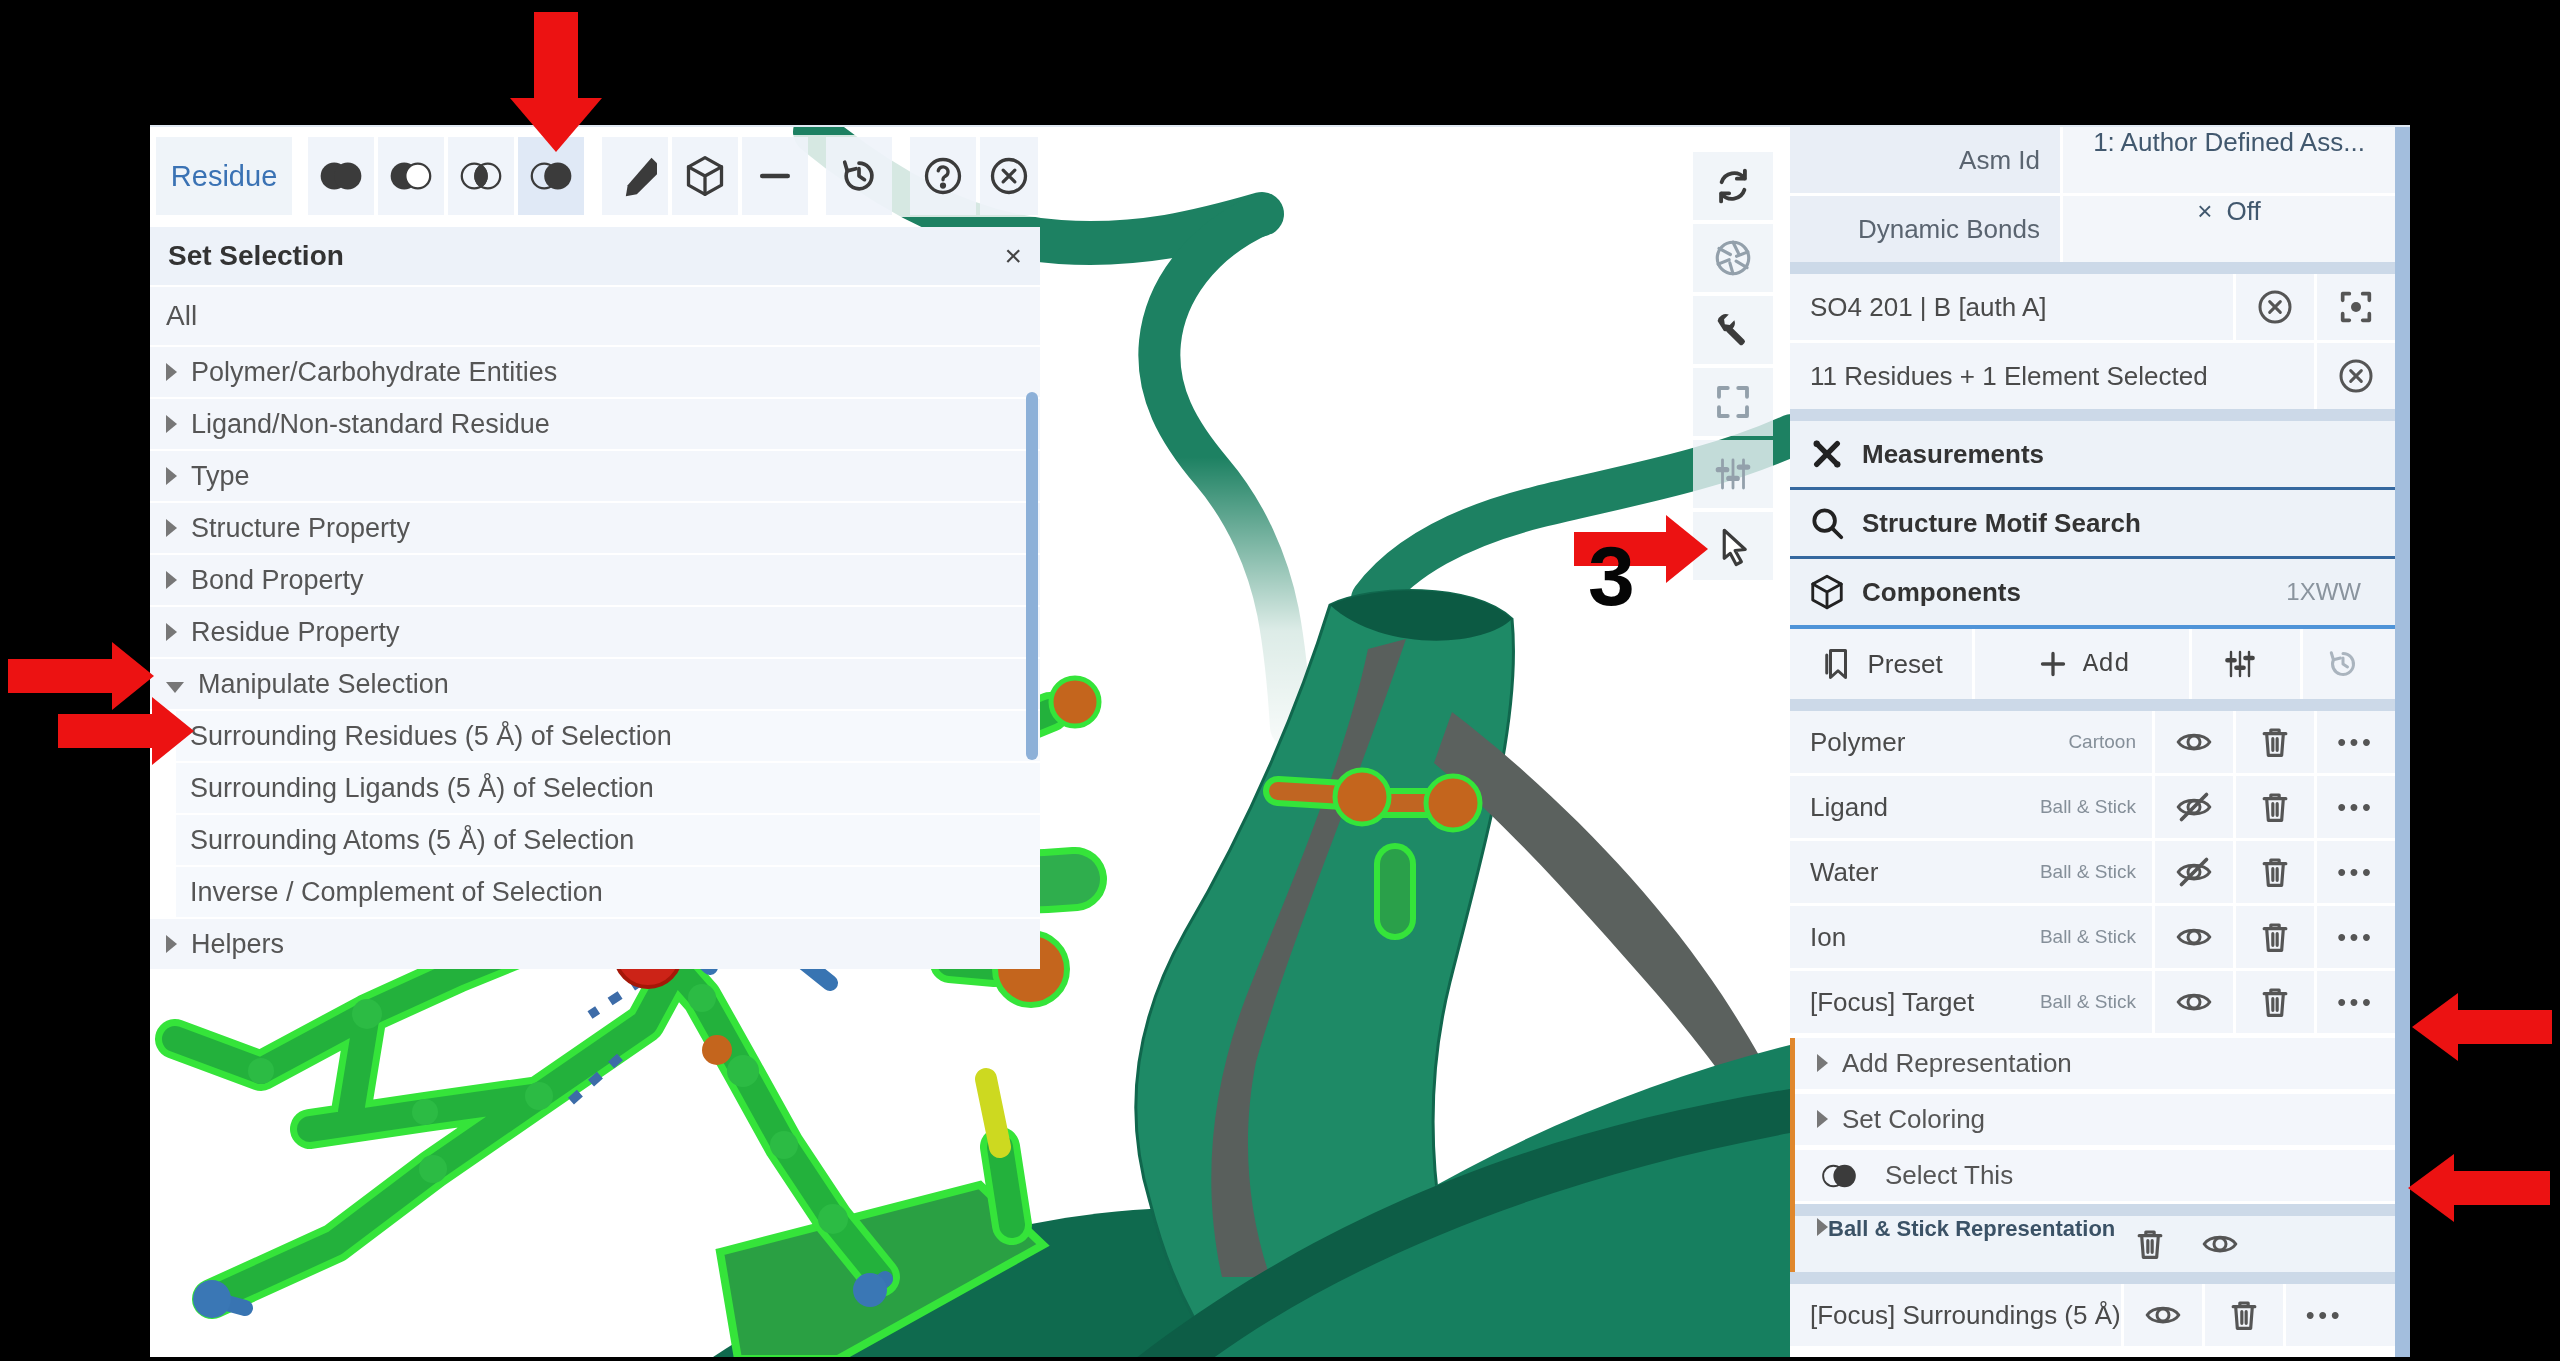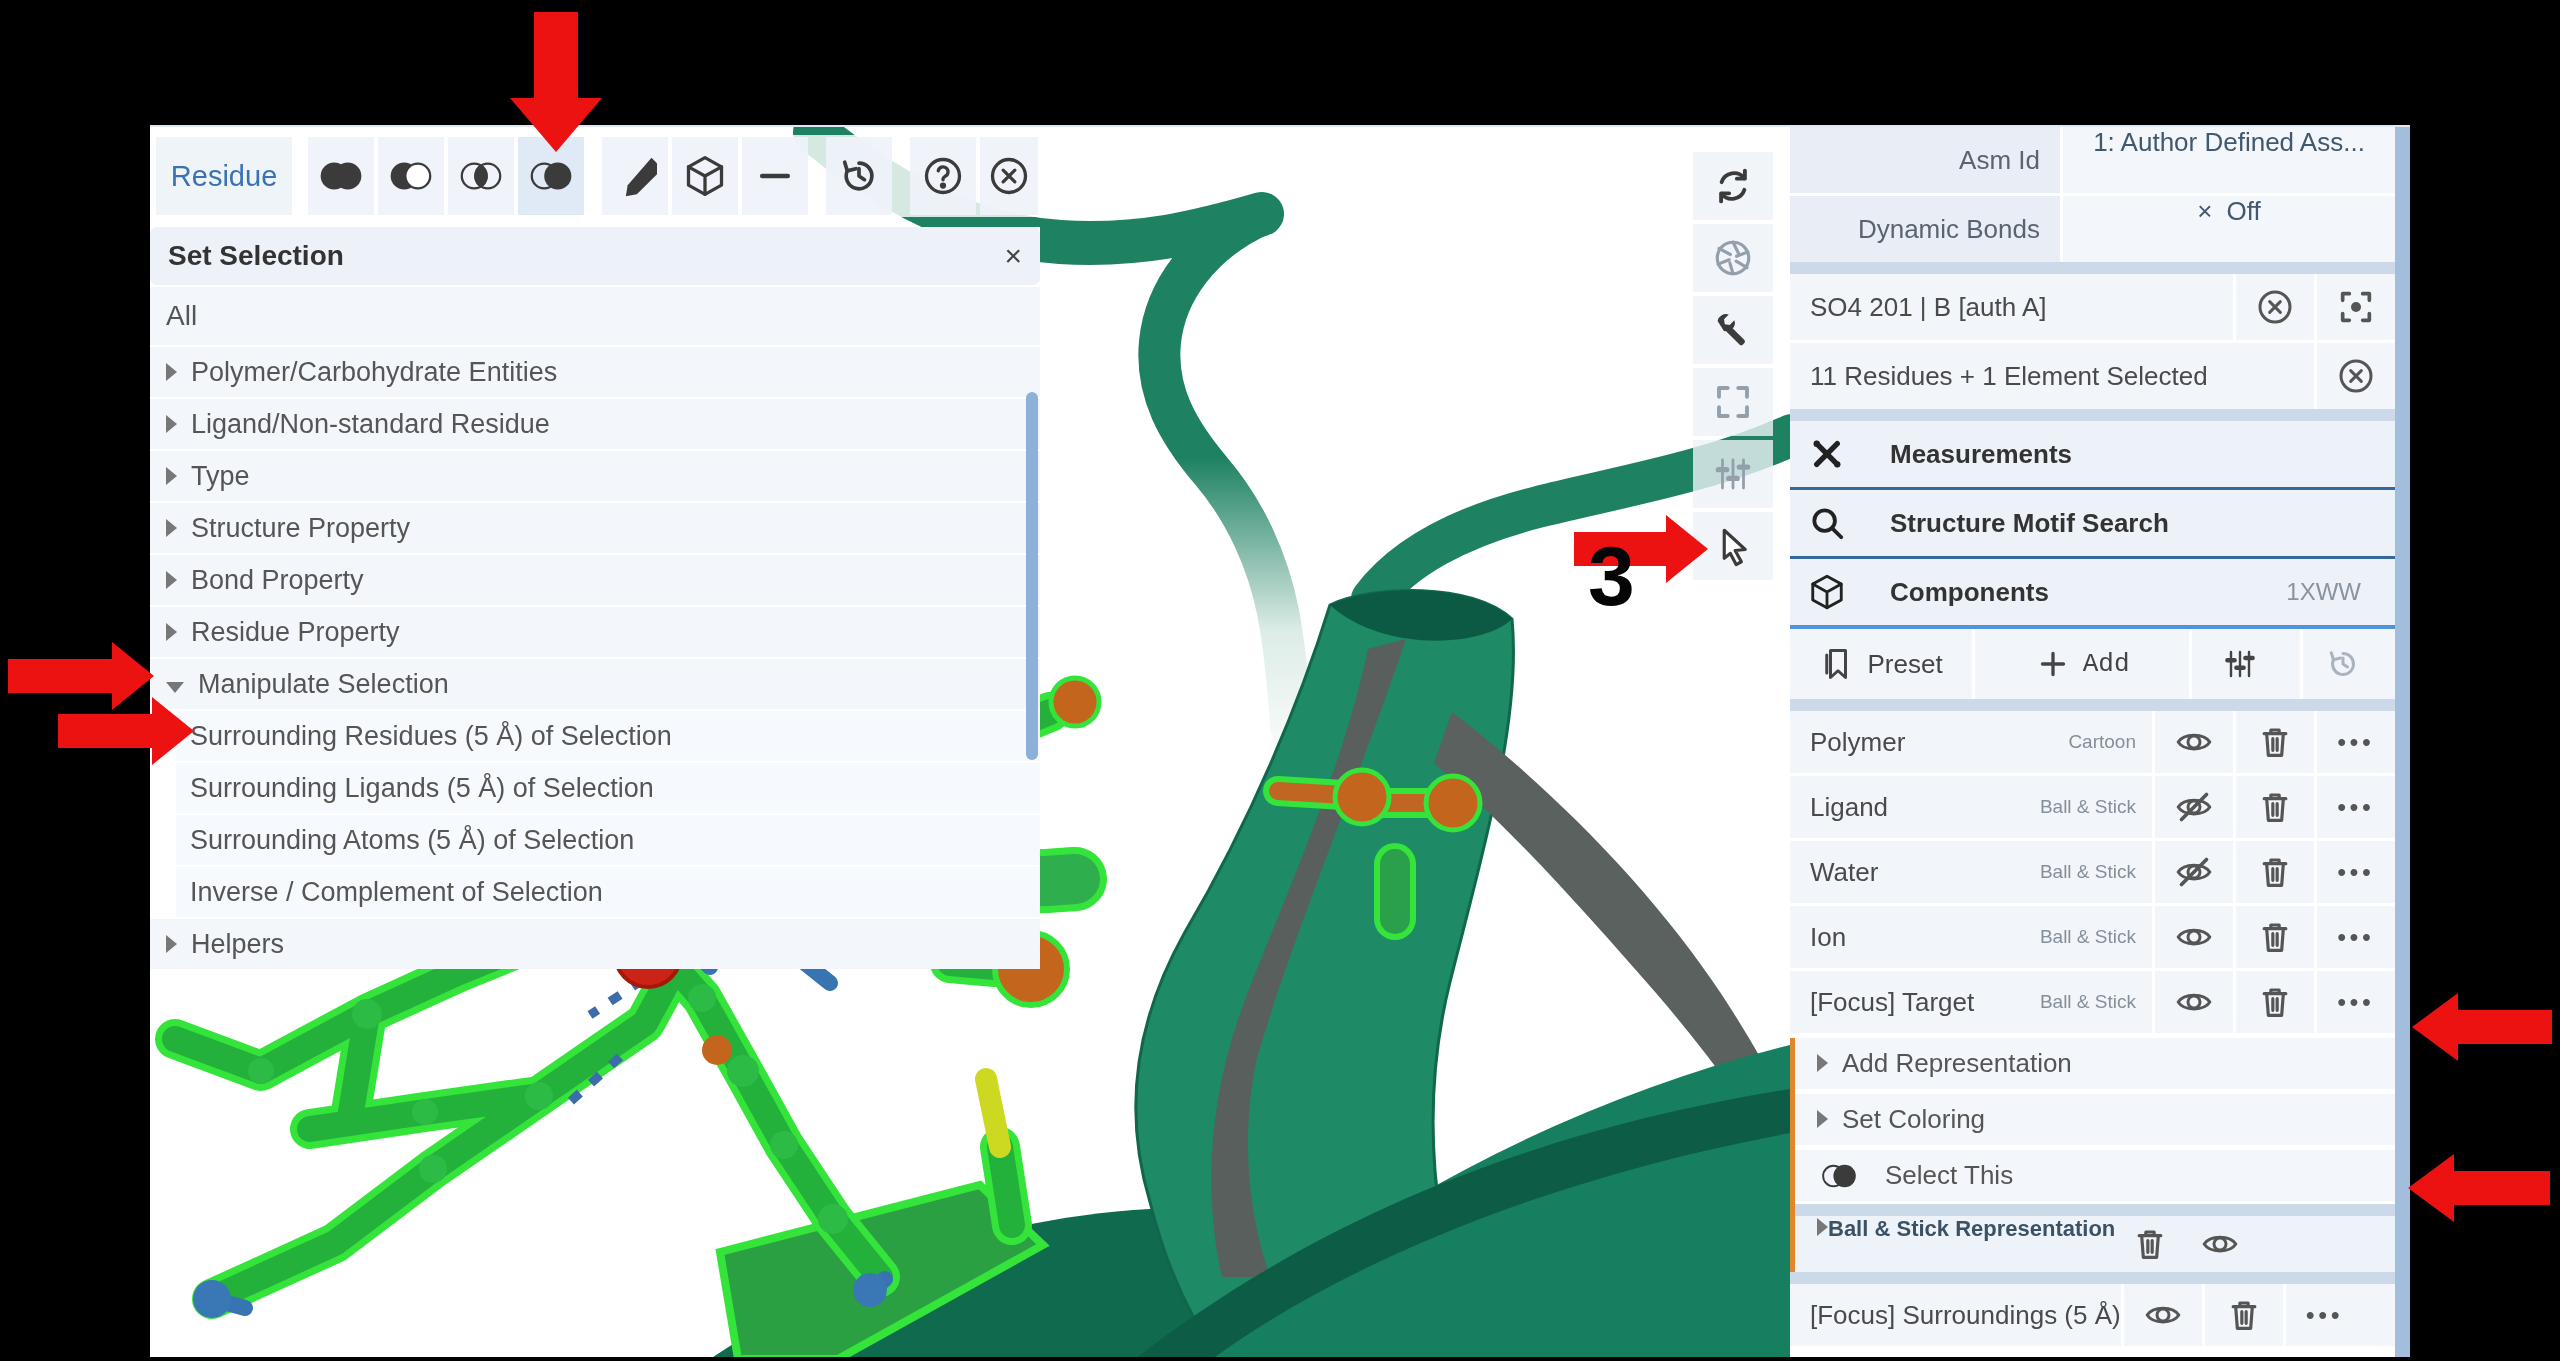--- a/index.html
+++ b/index.html
@@ -18,21 +18,21 @@
   .tb-btn{width:68px;margin:2px;background:rgba(238,243,249,.9);display:flex;align-items:center;
           justify-content:center;color:#3b3b3b;}
   .tb-btn.active{background:rgba(222,232,245,.95);}
   .tb-btn.last{width:60px;}
   .tb-sp{width:14px;}
   .tb-btn .ic{width:44px;height:44px;}
   .tb-btn .venn{width:52px;height:34px;}
 
   .sel-menu{margin-top:10px;background:#fff;position:relative;}
   .menu-header{height:58px;background:#edf2f9;display:flex;align-items:center;
-               font-size:28px;font-weight:bold;color:#333;padding:0 18px;border-radius:7px;}
+               font-size:28px;font-weight:bold;color:#333;padding:0 18px;}
   .menu-header .grow{flex:1;}
   .menu-close{color:#444;font-size:30px;font-weight:normal;}
   .m-row{height:50px;margin-top:2px;background:#f3f6fb;display:flex;align-items:center;
          font-size:27px;color:#555;padding-left:16px;}
   .m-row.all{height:58px;font-size:28px;}
   .m-row .caret{margin-right:14px;}
   .sub-block{margin-left:26px;background:#fff;}
   .sub-block .m-row{background:#f6f9fd;padding-left:14px;}
   .caret-r{width:0;height:0;border-top:9px solid transparent;border-bottom:9px solid transparent;
            border-left:11px solid #777;display:inline-block;}
@@ -57,21 +57,21 @@
   .kv .k{width:250px;background:#e9eef6;display:flex;align-items:center;justify-content:flex-end;
          padding-right:20px;color:#5a6470;}
   .kv .v{flex:1;background:#f3f6fa;display:flex;justify-content:center;
          color:#41586e;margin-left:3px;}
   .rp-row{height:66px;background:#f2f5fa;display:flex;align-items:center;padding-left:20px;}
   .rp-row .grow{flex:1;}
   .icell{width:78px;align-self:stretch;display:flex;align-items:center;justify-content:center;
          border-left:3px solid #fff;color:#555;}
   .icell .ic{width:40px;height:40px;}
   .sect{height:66px;background:#edf2f8;display:flex;align-items:center;padding-left:18px;
-        font-weight:bold;color:#333;border-bottom:3px solid #35689f;gap:28px;}
+        font-weight:bold;color:#333;border-bottom:3px solid #35689f;}
   .sect .ic{width:38px;height:38px;margin-right:16px;color:#222;}
   .sect .tag{margin-left:auto;margin-right:34px;font-weight:normal;color:#8a949e;font-size:24px;}
   .sect.comp{border-bottom:4px solid #4f94d8;}
   .act-row{height:70px;display:flex;background:#fff;}
   .act-btn{background:#f2f5fa;display:flex;align-items:center;justify-content:center;color:#444;
            margin-right:3px;}
   .act-btn .ic{width:36px;height:36px;margin-right:12px;}
   .comp-row{height:62px;background:#f2f5fa;display:flex;align-items:center;padding-left:20px;}
   .rep-label{color:#858f99;font-size:19px;margin-left:auto;padding-right:16px;}
   .fsub{border-left:5px solid #e0872c;background:#fff;}

